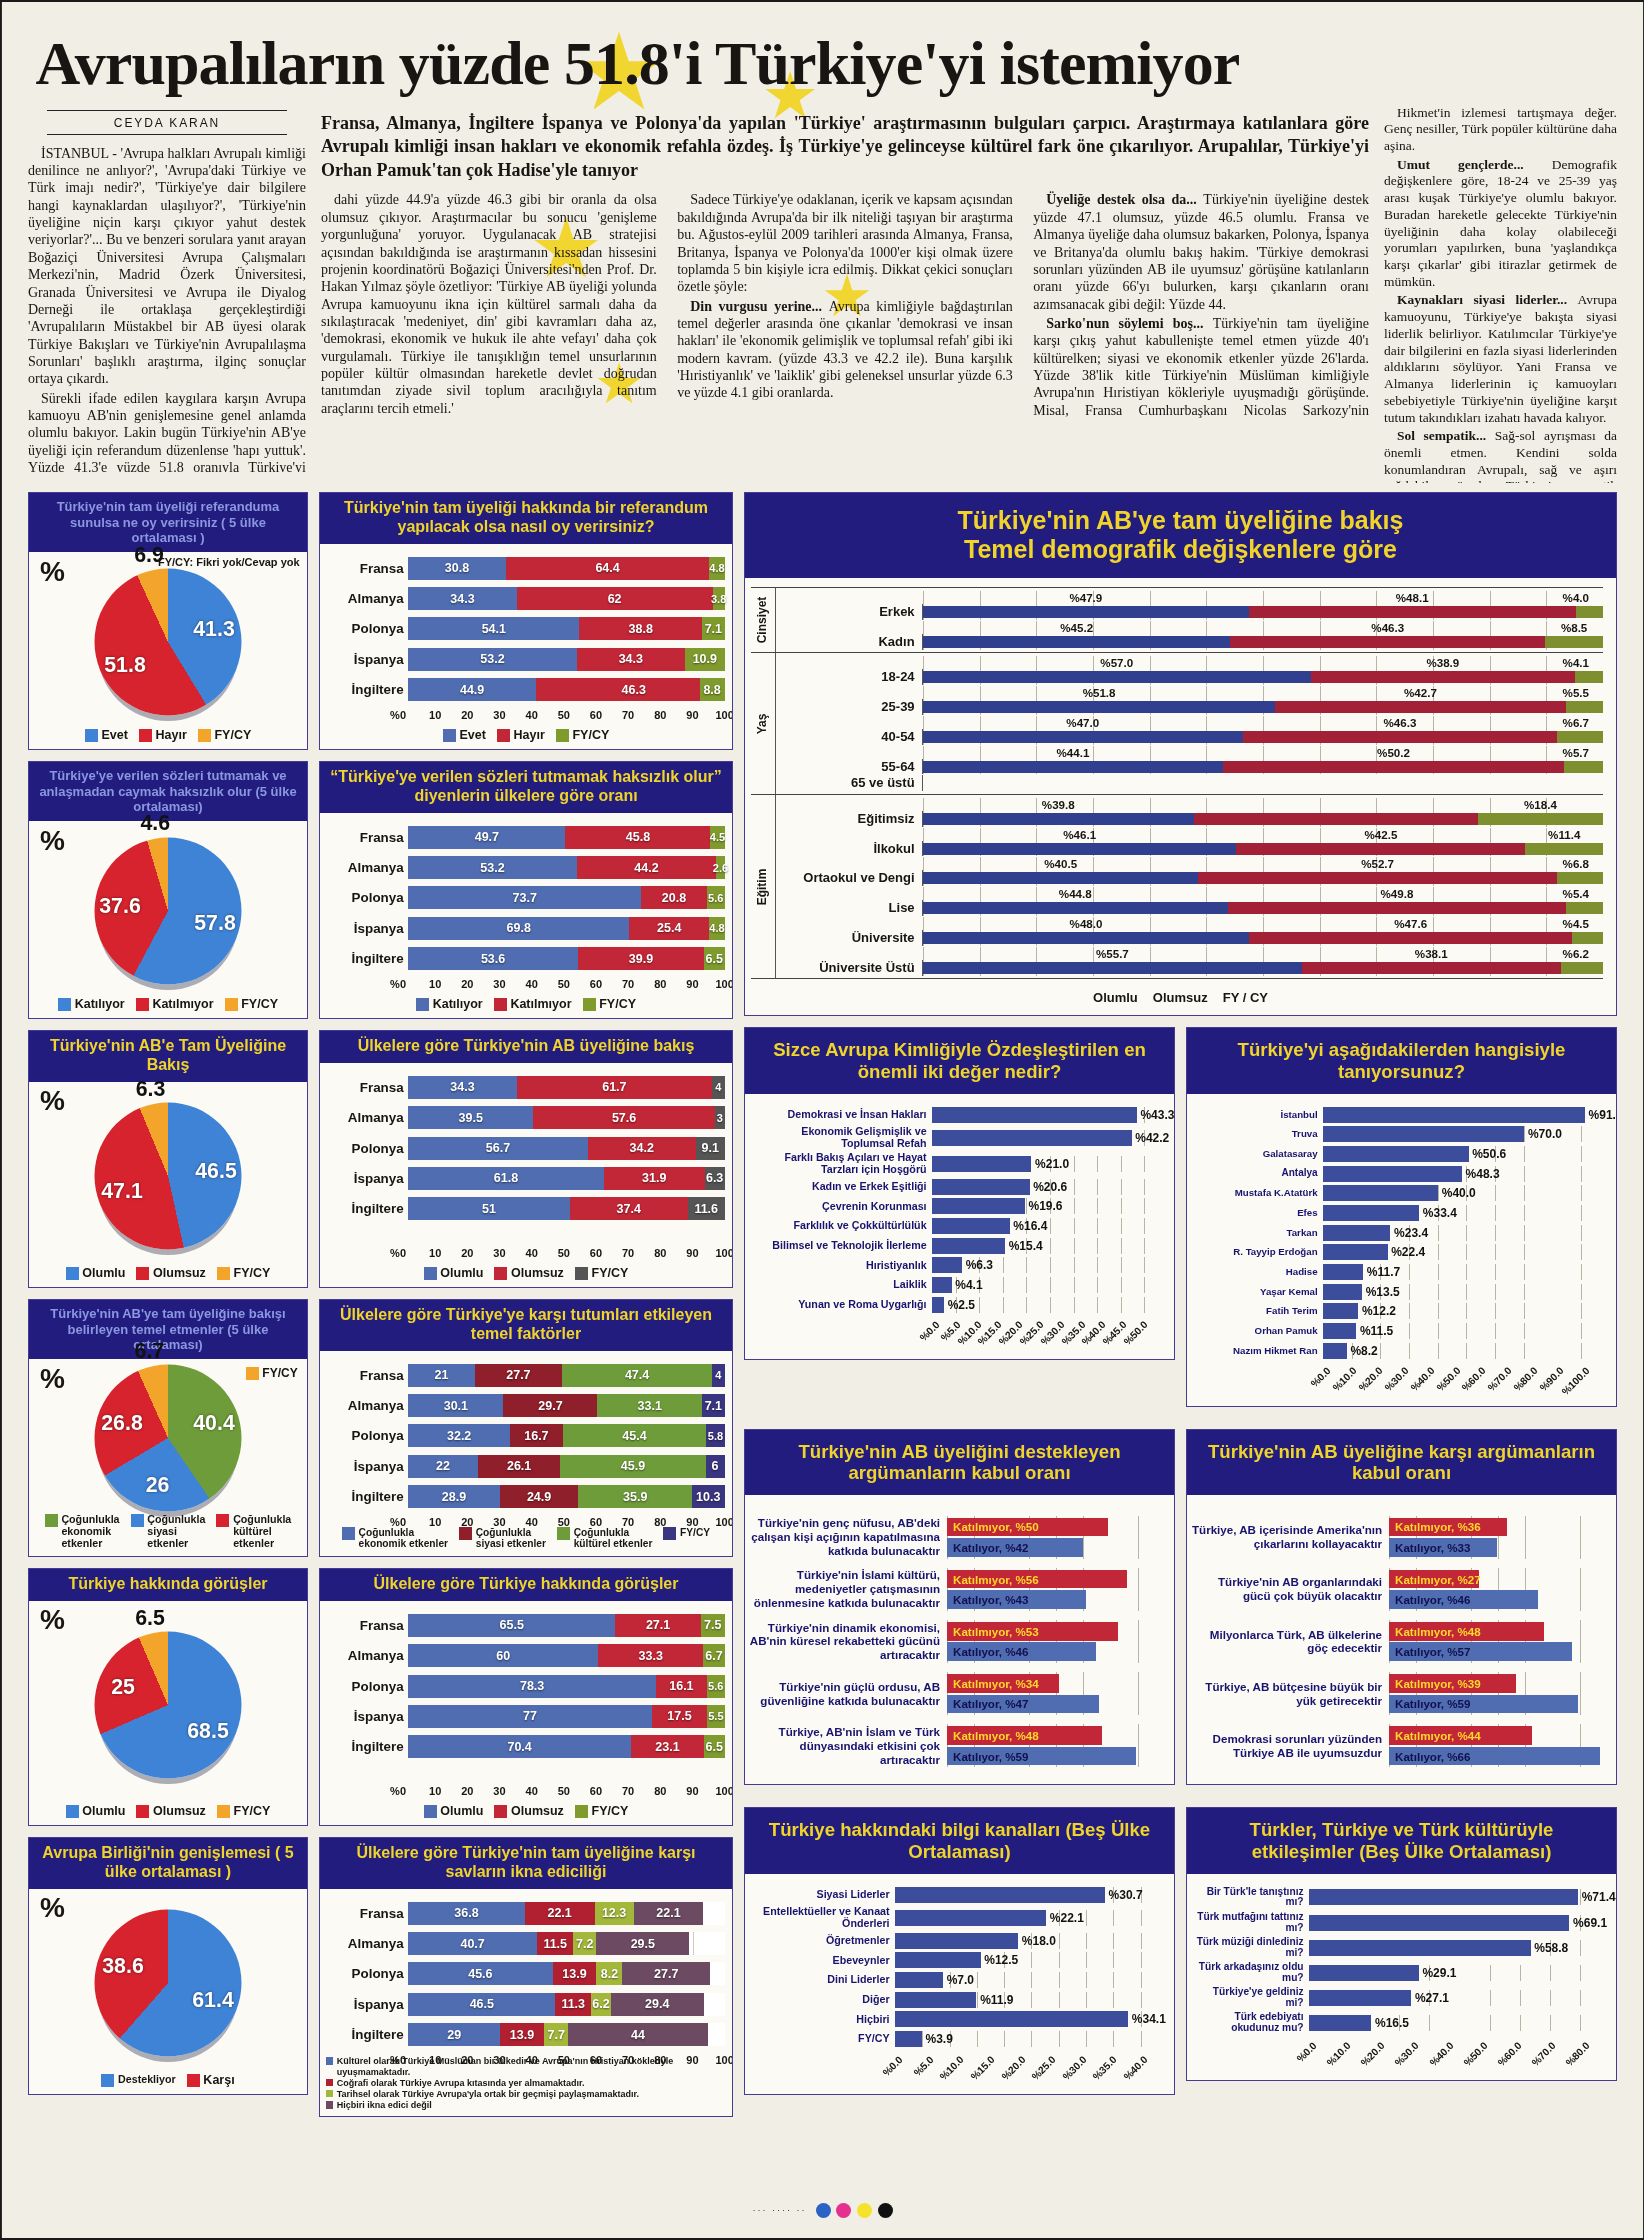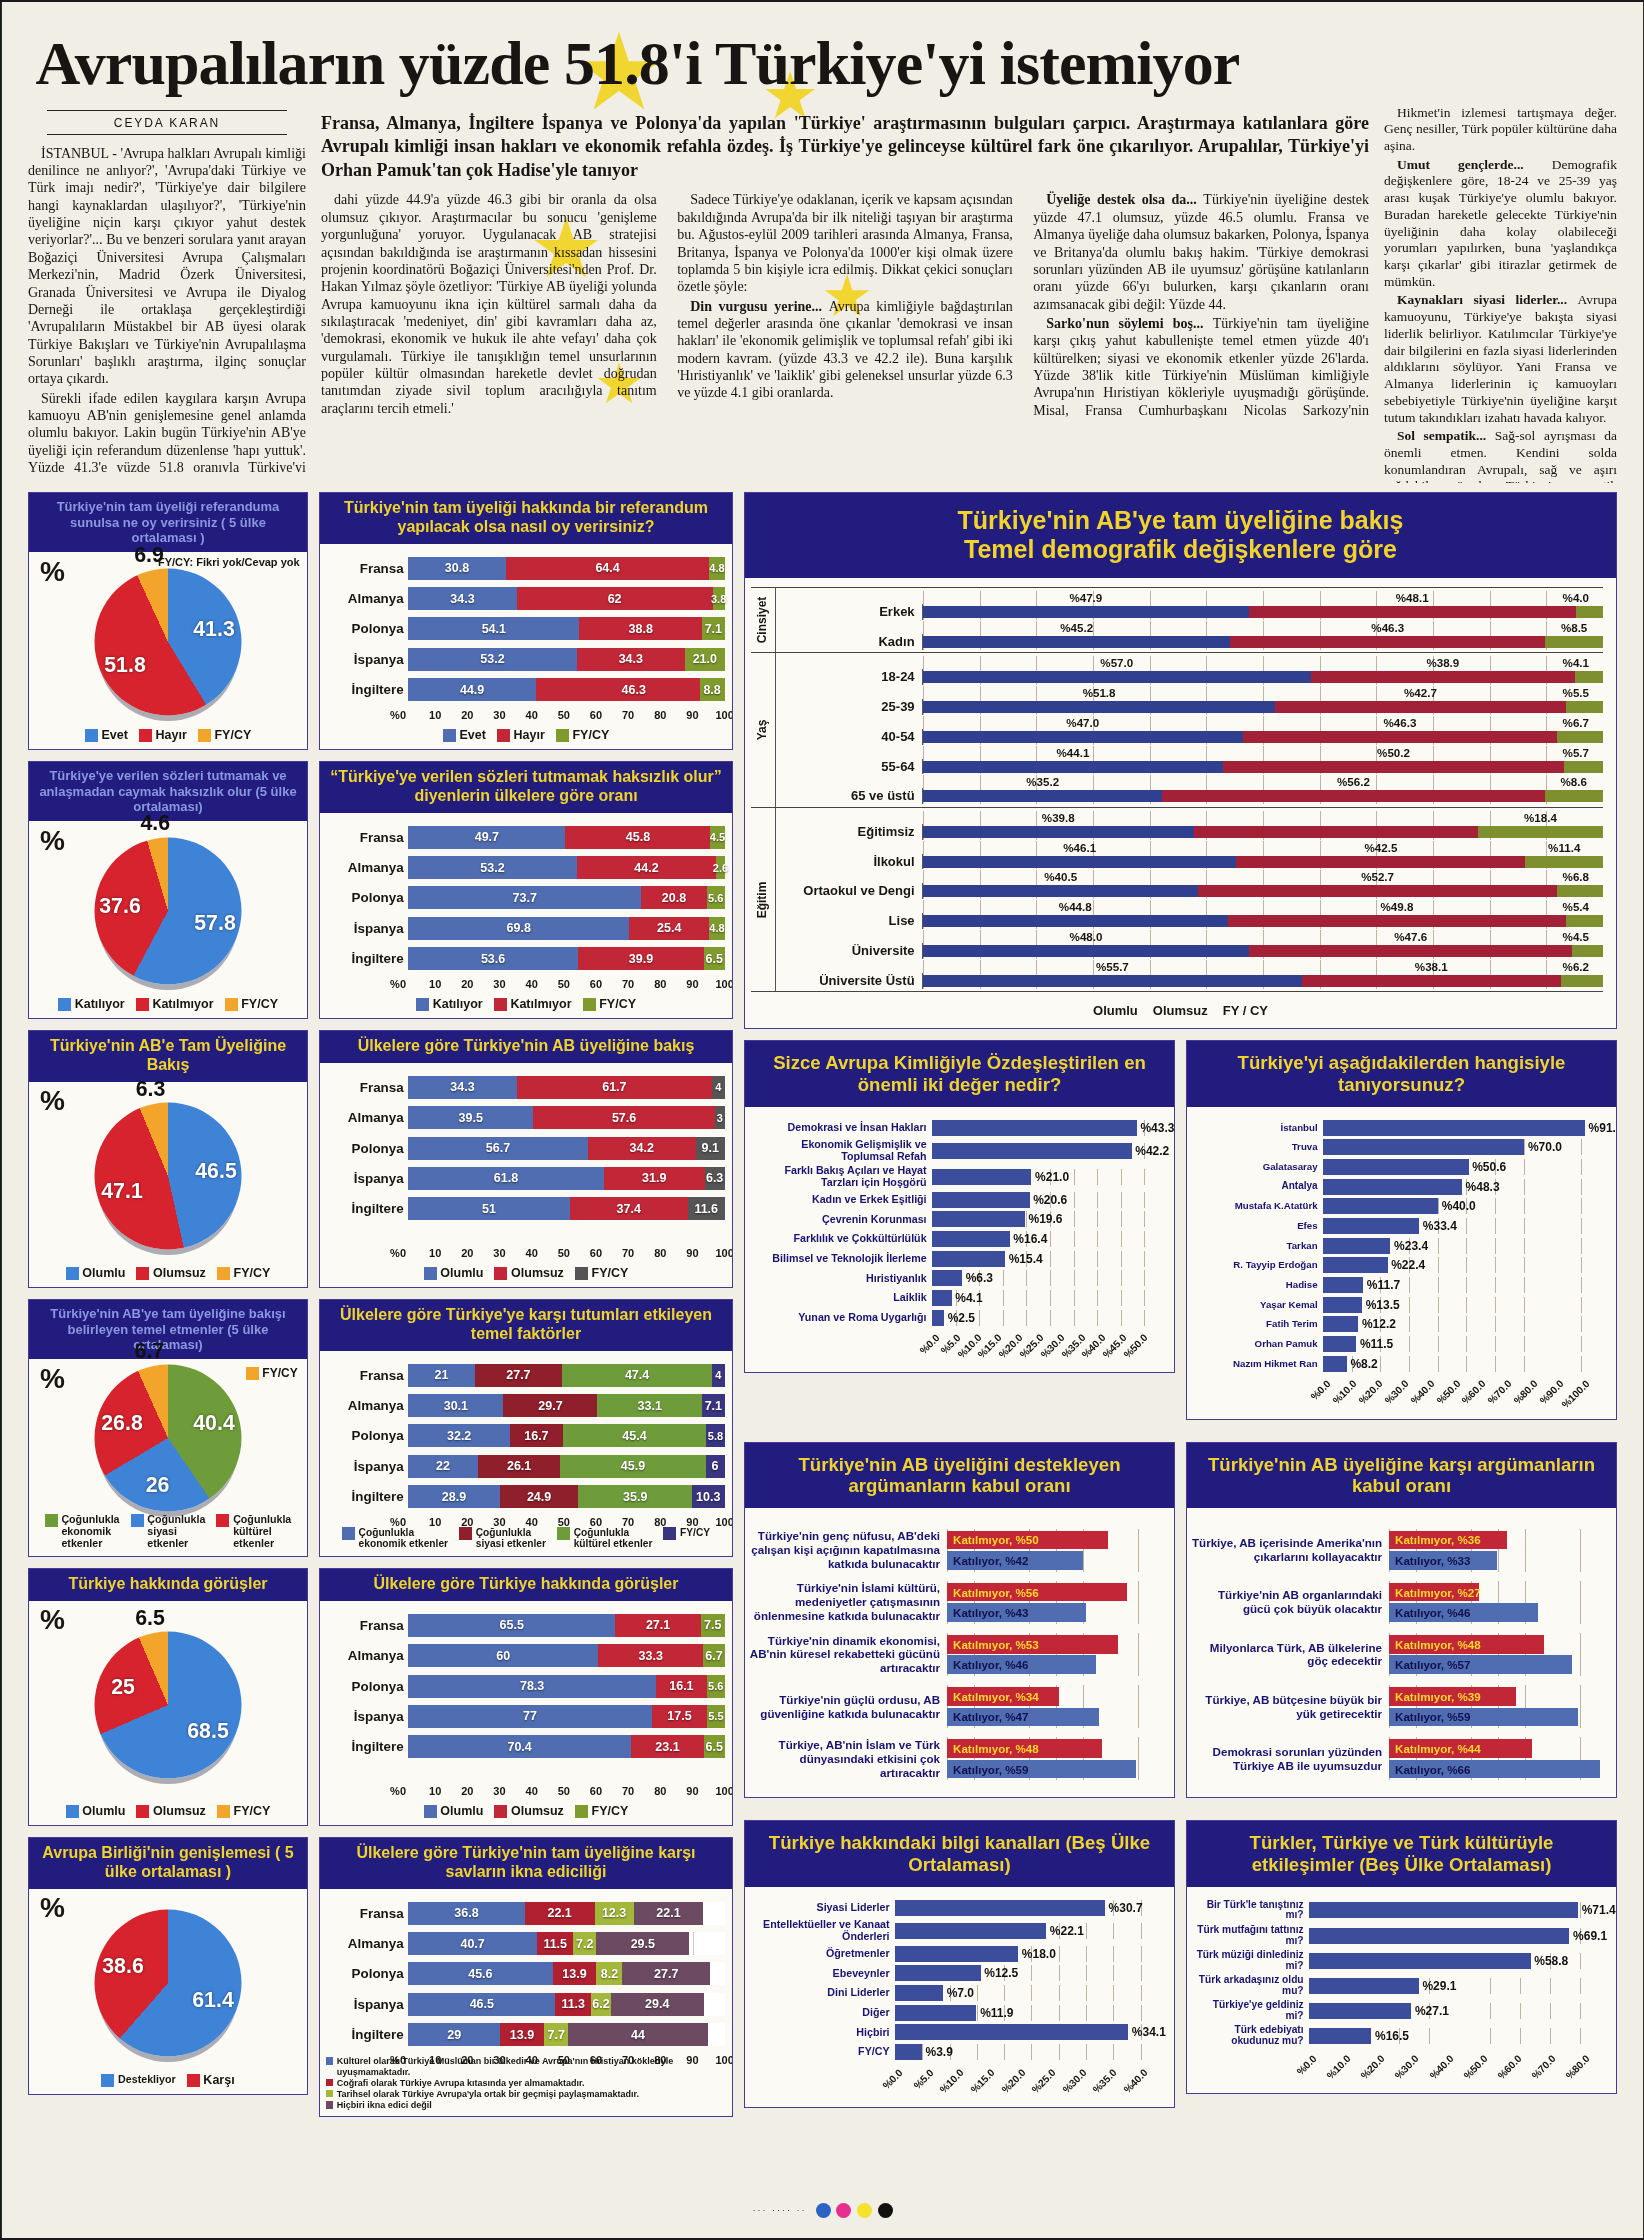--- a/index.html
+++ b/index.html
@@ -339,21 +339,21 @@
                   <div class="seg" style="width: 54.1%; background: rgb(79, 109, 176);">54.1</div>
                   <div class="seg" style="width: 38.8%; background: rgb(194, 39, 55);">38.8</div>
                   <div class="seg" style="width: 7.1%; background: rgb(127, 155, 45);">7.1</div>
                 </div>
               </div>
               <div class="srow">
                 <span class="lab">İspanya</span>
                 <div class="track">
                   <div class="seg" style="width: 53.2%; background: rgb(79, 109, 176);">53.2</div>
                   <div class="seg" style="width: 34.3%; background: rgb(194, 39, 55);">34.3</div>
-                  <div class="seg" style="width: 12.5%; background: rgb(127, 155, 45);">21.0</div>
+                  <div class="seg" style="width: 12.5%; background: rgb(127, 155, 45);">10.9</div>
                 </div>
               </div>
               <div class="srow">
                 <span class="lab">İngiltere</span>
                 <div class="track">
                   <div class="seg" style="width: 44.9%; background: rgb(79, 109, 176);">44.9</div>
                   <div class="seg" style="width: 46.3%; background: rgb(194, 39, 55); padding-left: 32px;">46.3</div>
                   <div class="seg" style="width: 8.8%; background: rgb(127, 155, 45);">8.8</div>
                 </div>
               </div>
@@ -879,32 +879,20 @@
                         </div>
                         <div class="dtrack">
                           <div style="width: 44.1%; background: rgb(48, 64, 143);"></div>
                           <div style="width: 50.2%; background: rgb(163, 33, 54);"></div>
                           <div style="width: 5.7%; background: rgb(125, 143, 46);"></div>
                         </div>
                       </div>
                     </div>
                     <div class="drow">
                       <div class="dlab">65 ve üstü</div>
-                      <div class="dbarwrap">
-                        <div class="dlabels">
-                          <span style="left: 17.6%;">%35.2</span>
-                          <span style="left: 63.3%;">%56.2</span>
-                          <span style="left: 95.7%;">%8.6</span>
-                        </div>
-                        <div class="dtrack">
-                          <div style="width: 35.2%; background: rgb(48, 64, 143);"></div>
-                          <div style="width: 56.2%; background: rgb(163, 33, 54);"></div>
-                          <div style="width: 8.6%; background: rgb(125, 143, 46);"></div>
-                        </div>
-                      </div>
                     </div>
                   </div>
                 </div>
                 <div class="dgroup">
                   <div class="gname">
                     <span>Eğitim</span>
                   </div>
                   <div class="grows">
                     <div class="drow">
                       <div class="dlab">Eğitimsiz</div>

